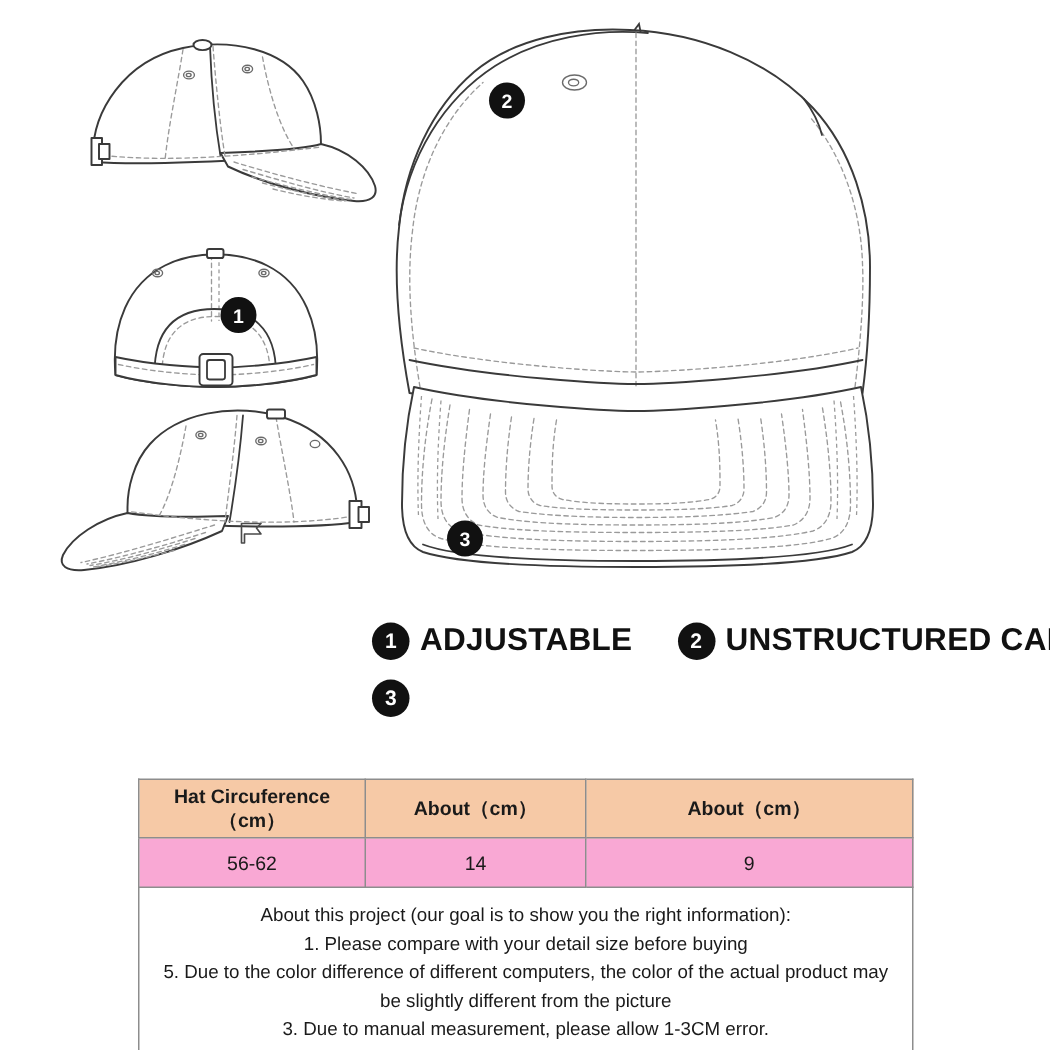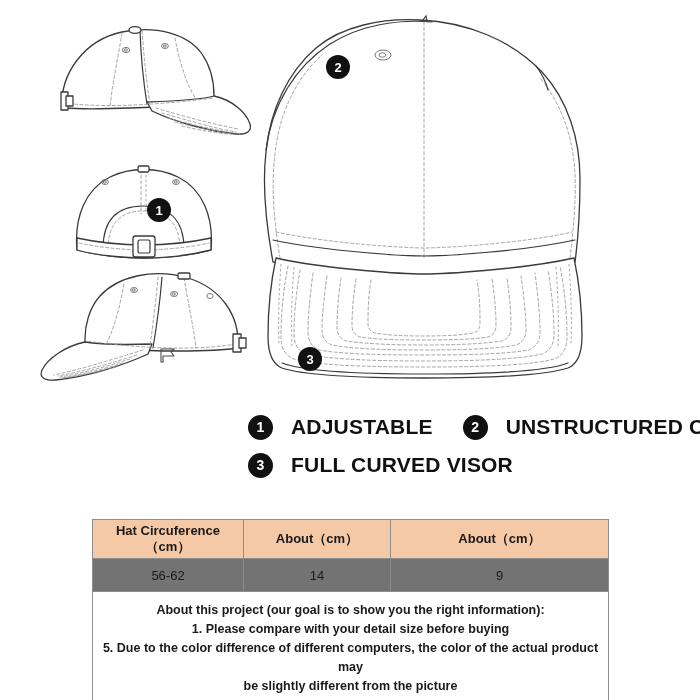--- a/index.html
+++ b/index.html
@@ -50,21 +50,21 @@
     color: #ffffff;
     font-size: 14px;
     font-weight: bold;
     display: flex;
     align-items: center;
     justify-content: center;
     flex: 0 0 auto;
     font-family: "Liberation Sans", sans-serif;
   }
   .legend-label {
-    margin-left: 18px;
+    margin-left: 7px;
     font-size: 21px;
     font-weight: bold;
     letter-spacing: 0.2px;
     white-space: nowrap;
     color: #111111;
   }
 
   
   #spec-table {
     position: absolute;
@@ -82,34 +82,34 @@
   #spec-table thead th {
     background: #f6c9a6;
     font-size: 13px;
     font-weight: bold;
     height: 36px;
     color: #1a1a1a;
   }
   #spec-table tbody td.value {
     height: 30px;
     font-size: 13px;
-    background: #737373;
+    background: #f9a8d4;
     color: #1a1a1a;
   }
   .col-a { width: 151px; }
   .col-b { width: 147px; }
   .col-c { width: 218px; }
 
   #notes-cell {
     padding: 9px 6px 11px 6px;
     background: #ffffff;
   }
   .note-line {
     font-size: 12.5px;
-    font-weight: bold;
+    font-weight: normal;
     line-height: 1.52;
     color: #1a1a1a;
     text-align: center;
   }
 </style>
 </head>
 <body>
 
 <div id="illustration">
   <svg width="700" height="400" viewBox="0 0 700 400" xmlns="http://www.w3.org/2000/svg">
@@ -308,21 +308,20 @@
       <span class="legend-label">ADJUSTABLE</span>
     </div>
     <div class="legend-item second">
       <span class="badge">2</span>
       <span class="legend-label">UNSTRUCTURED CAP</span>
     </div>
   </div>
   <div class="legend-row">
     <div class="legend-item">
       <span class="badge">3</span>
-      <span class="legend-label">FULL CURVED VISOR</span>
     </div>
   </div>
 </div>
 
 <table id="spec-table">
   <colgroup>
     <col class="col-a">
       <col class="col-b">
       <col class="col-c">
   </colgroup>

